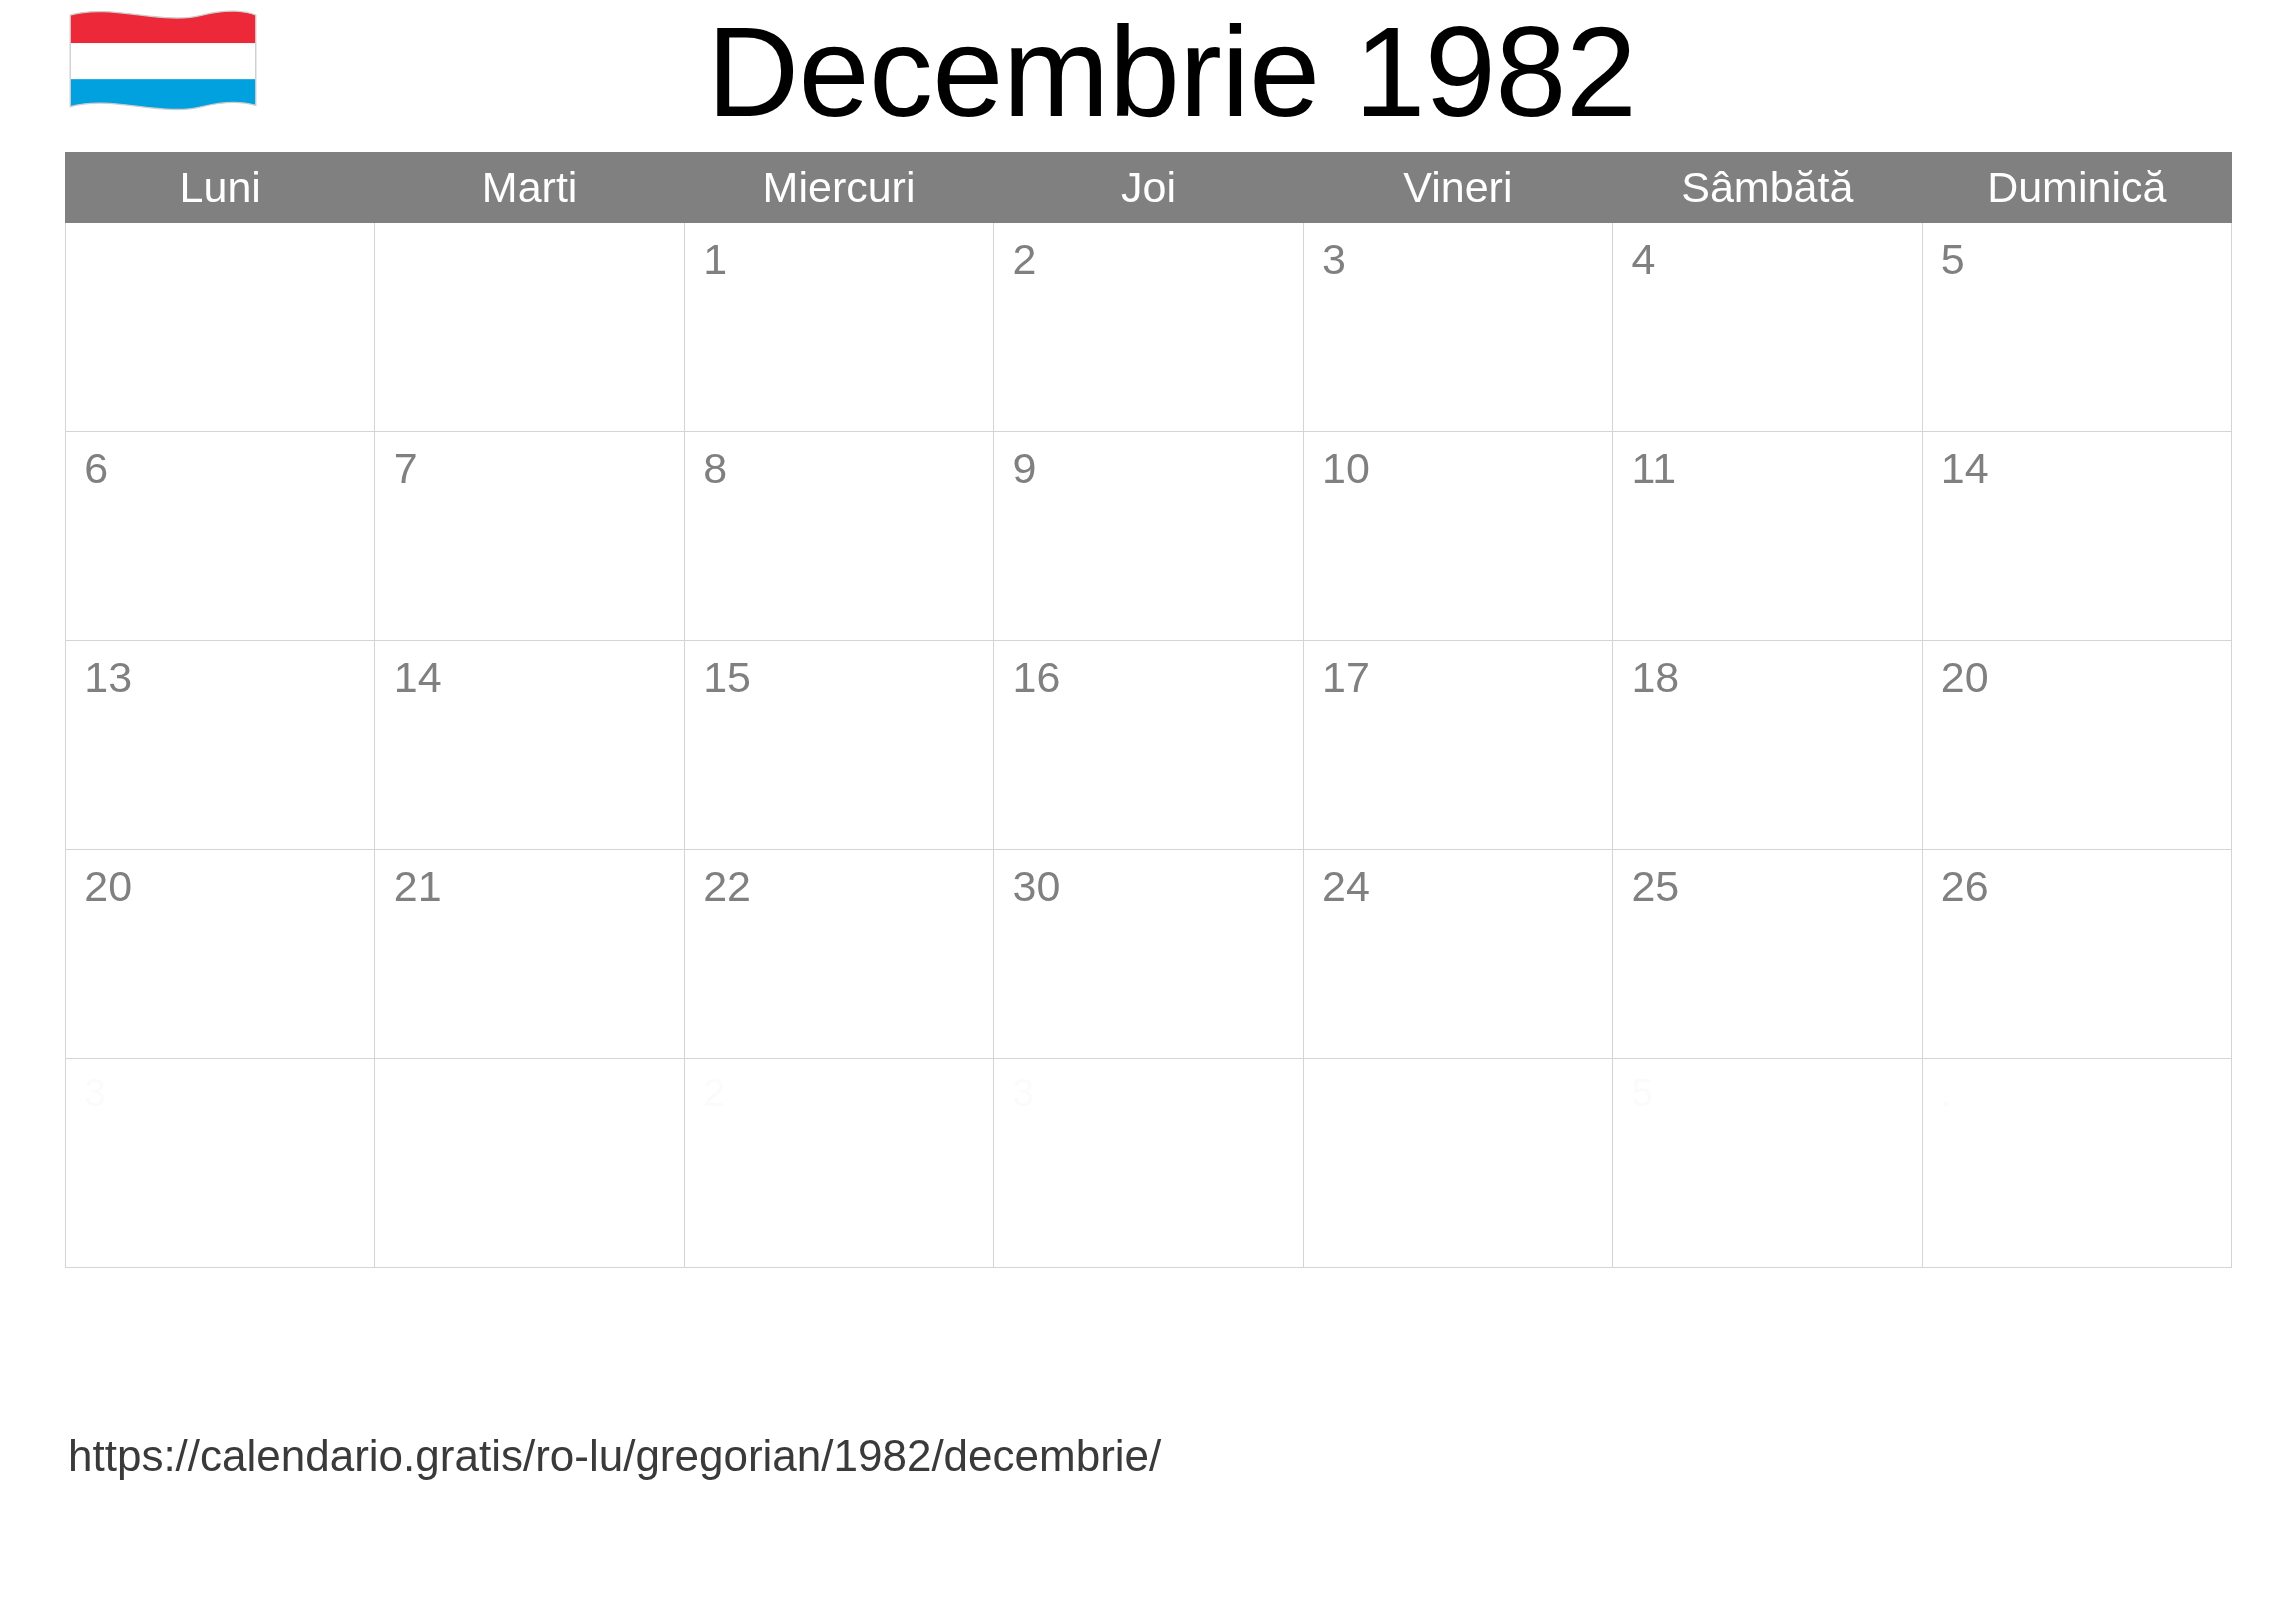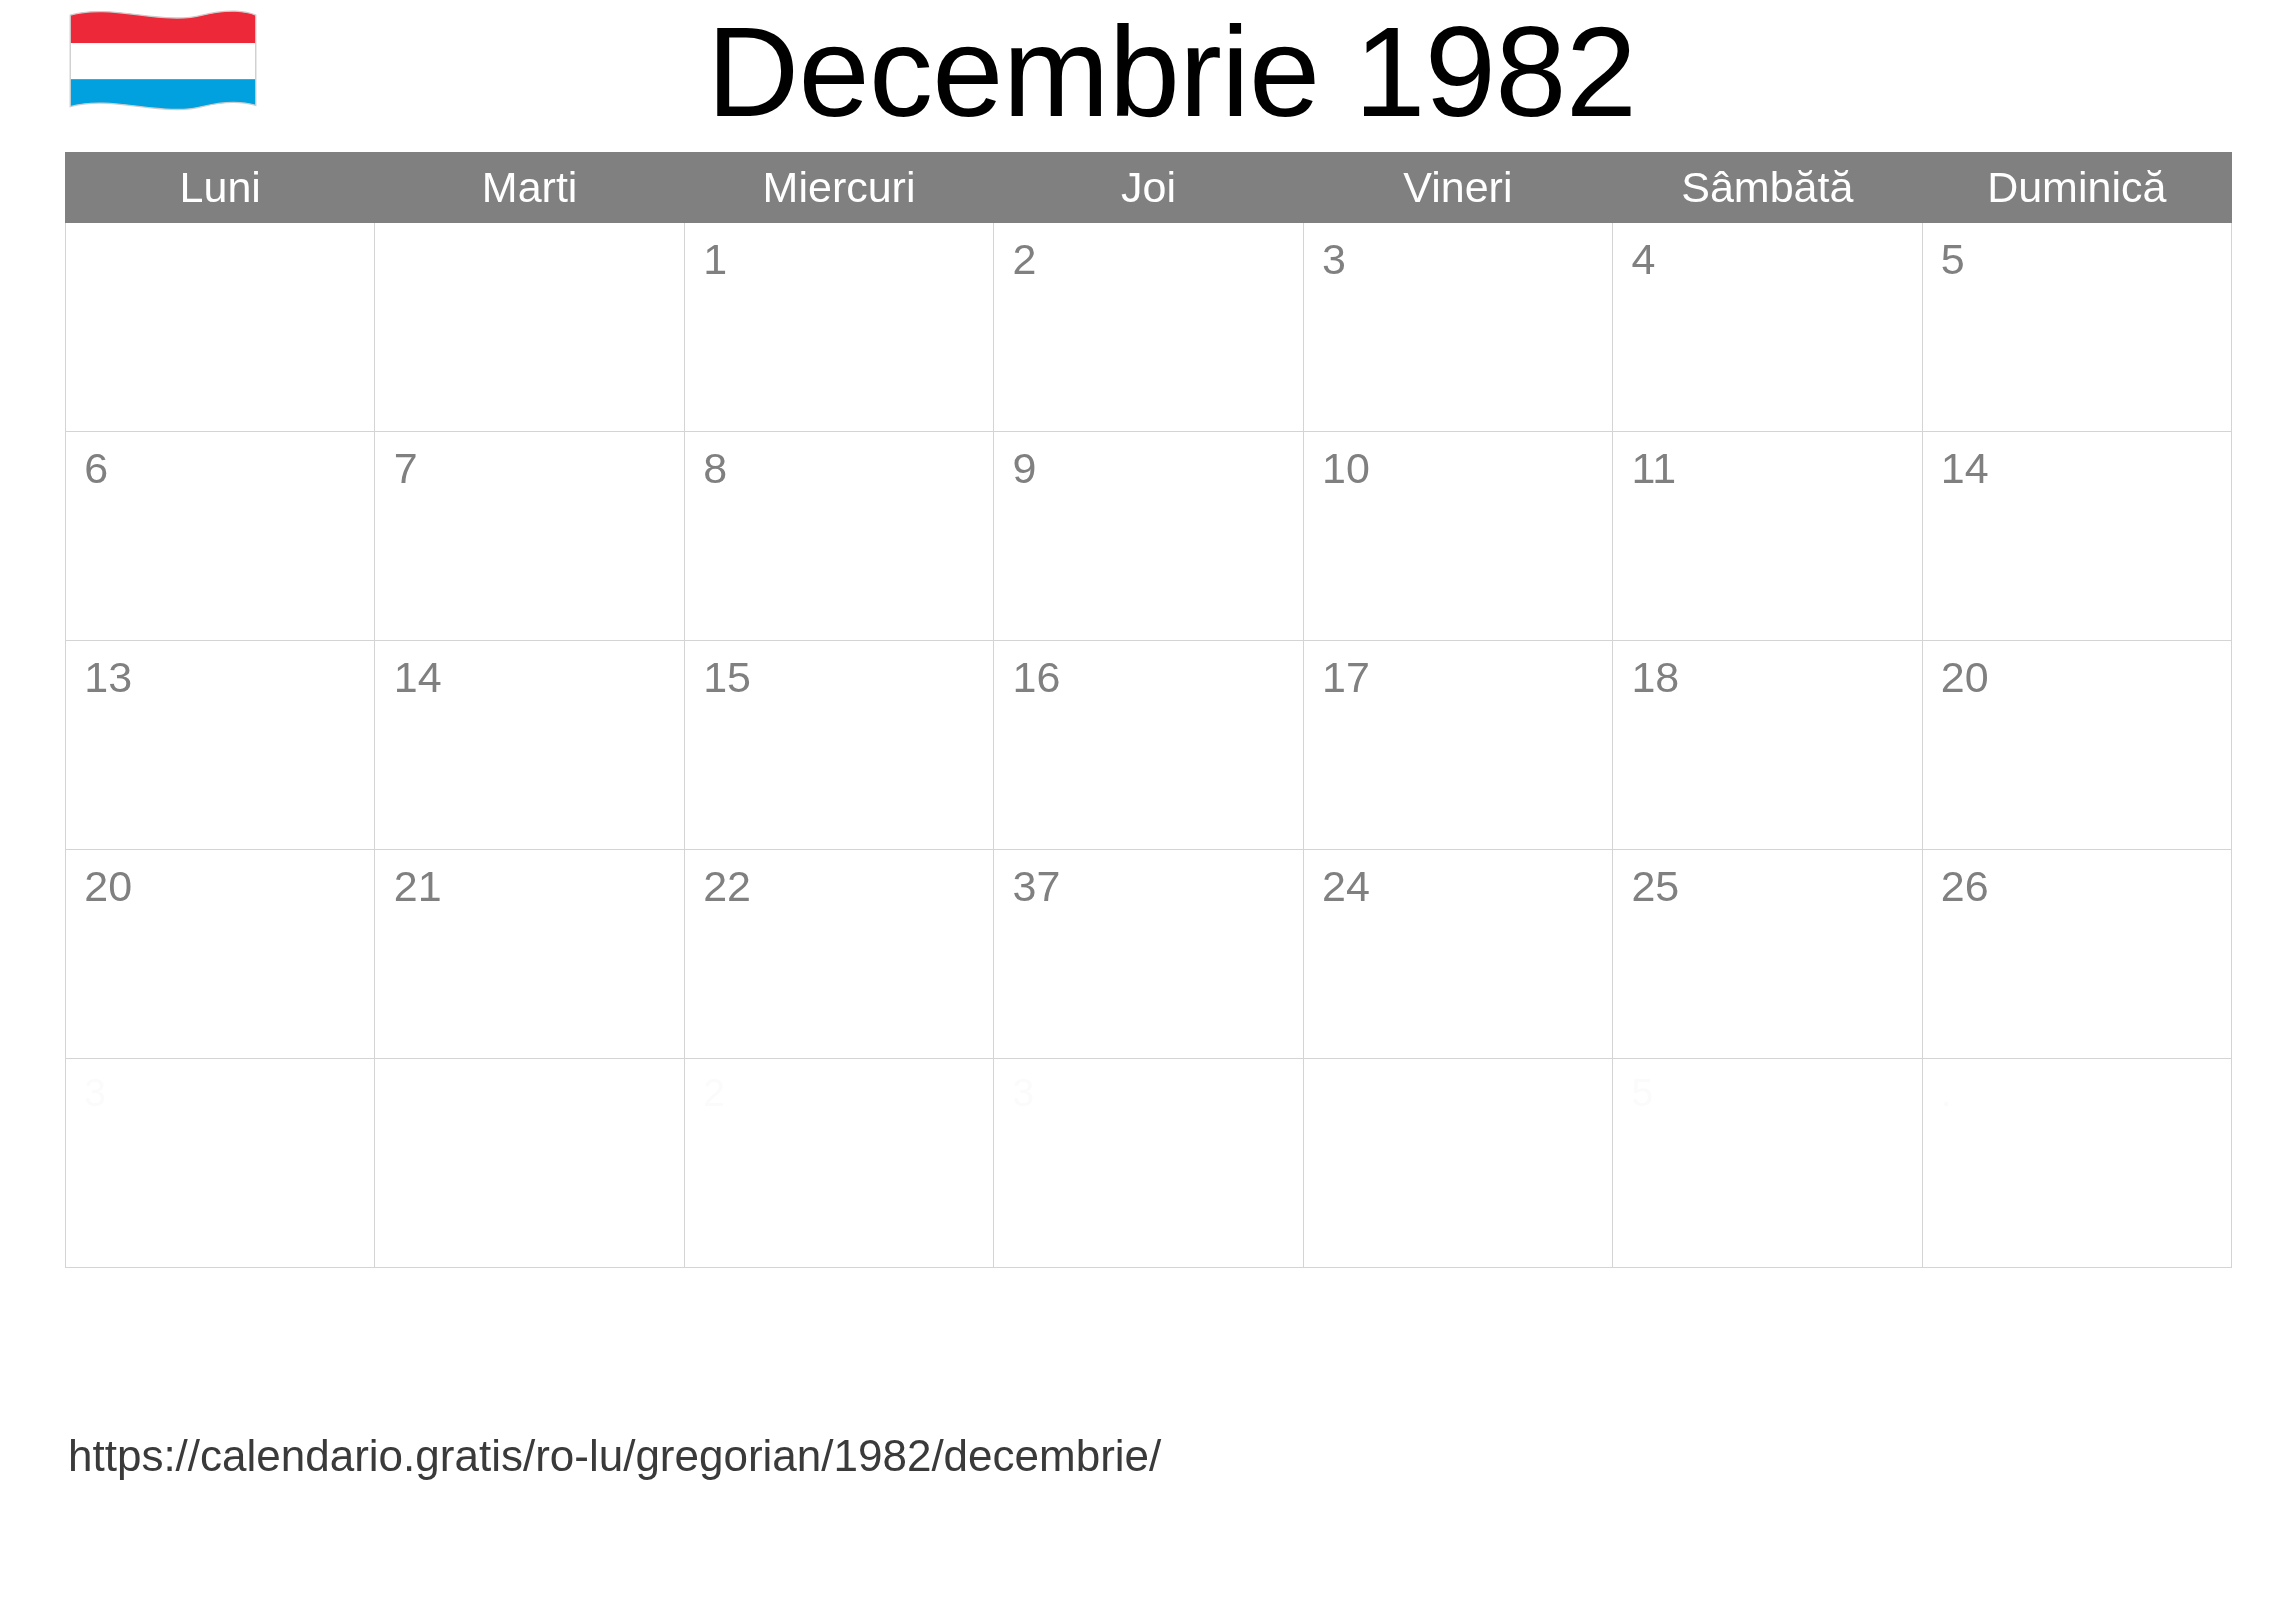--- a/index.html
+++ b/index.html
@@ -213,21 +213,21 @@
         <td>
             <span class="daynum">20</span>
           </td>
         <td>
             <span class="daynum">21</span>
           </td>
         <td>
             <span class="daynum">22</span>
           </td>
         <td>
-            <span class="daynum">37</span>
+            <span class="daynum">30</span>
           </td>
         <td>
             <span class="daynum">24</span>
           </td>
         <td>
             <span class="daynum">25</span>
           </td>
         <td>
             <span class="daynum">26</span>
           </td>

